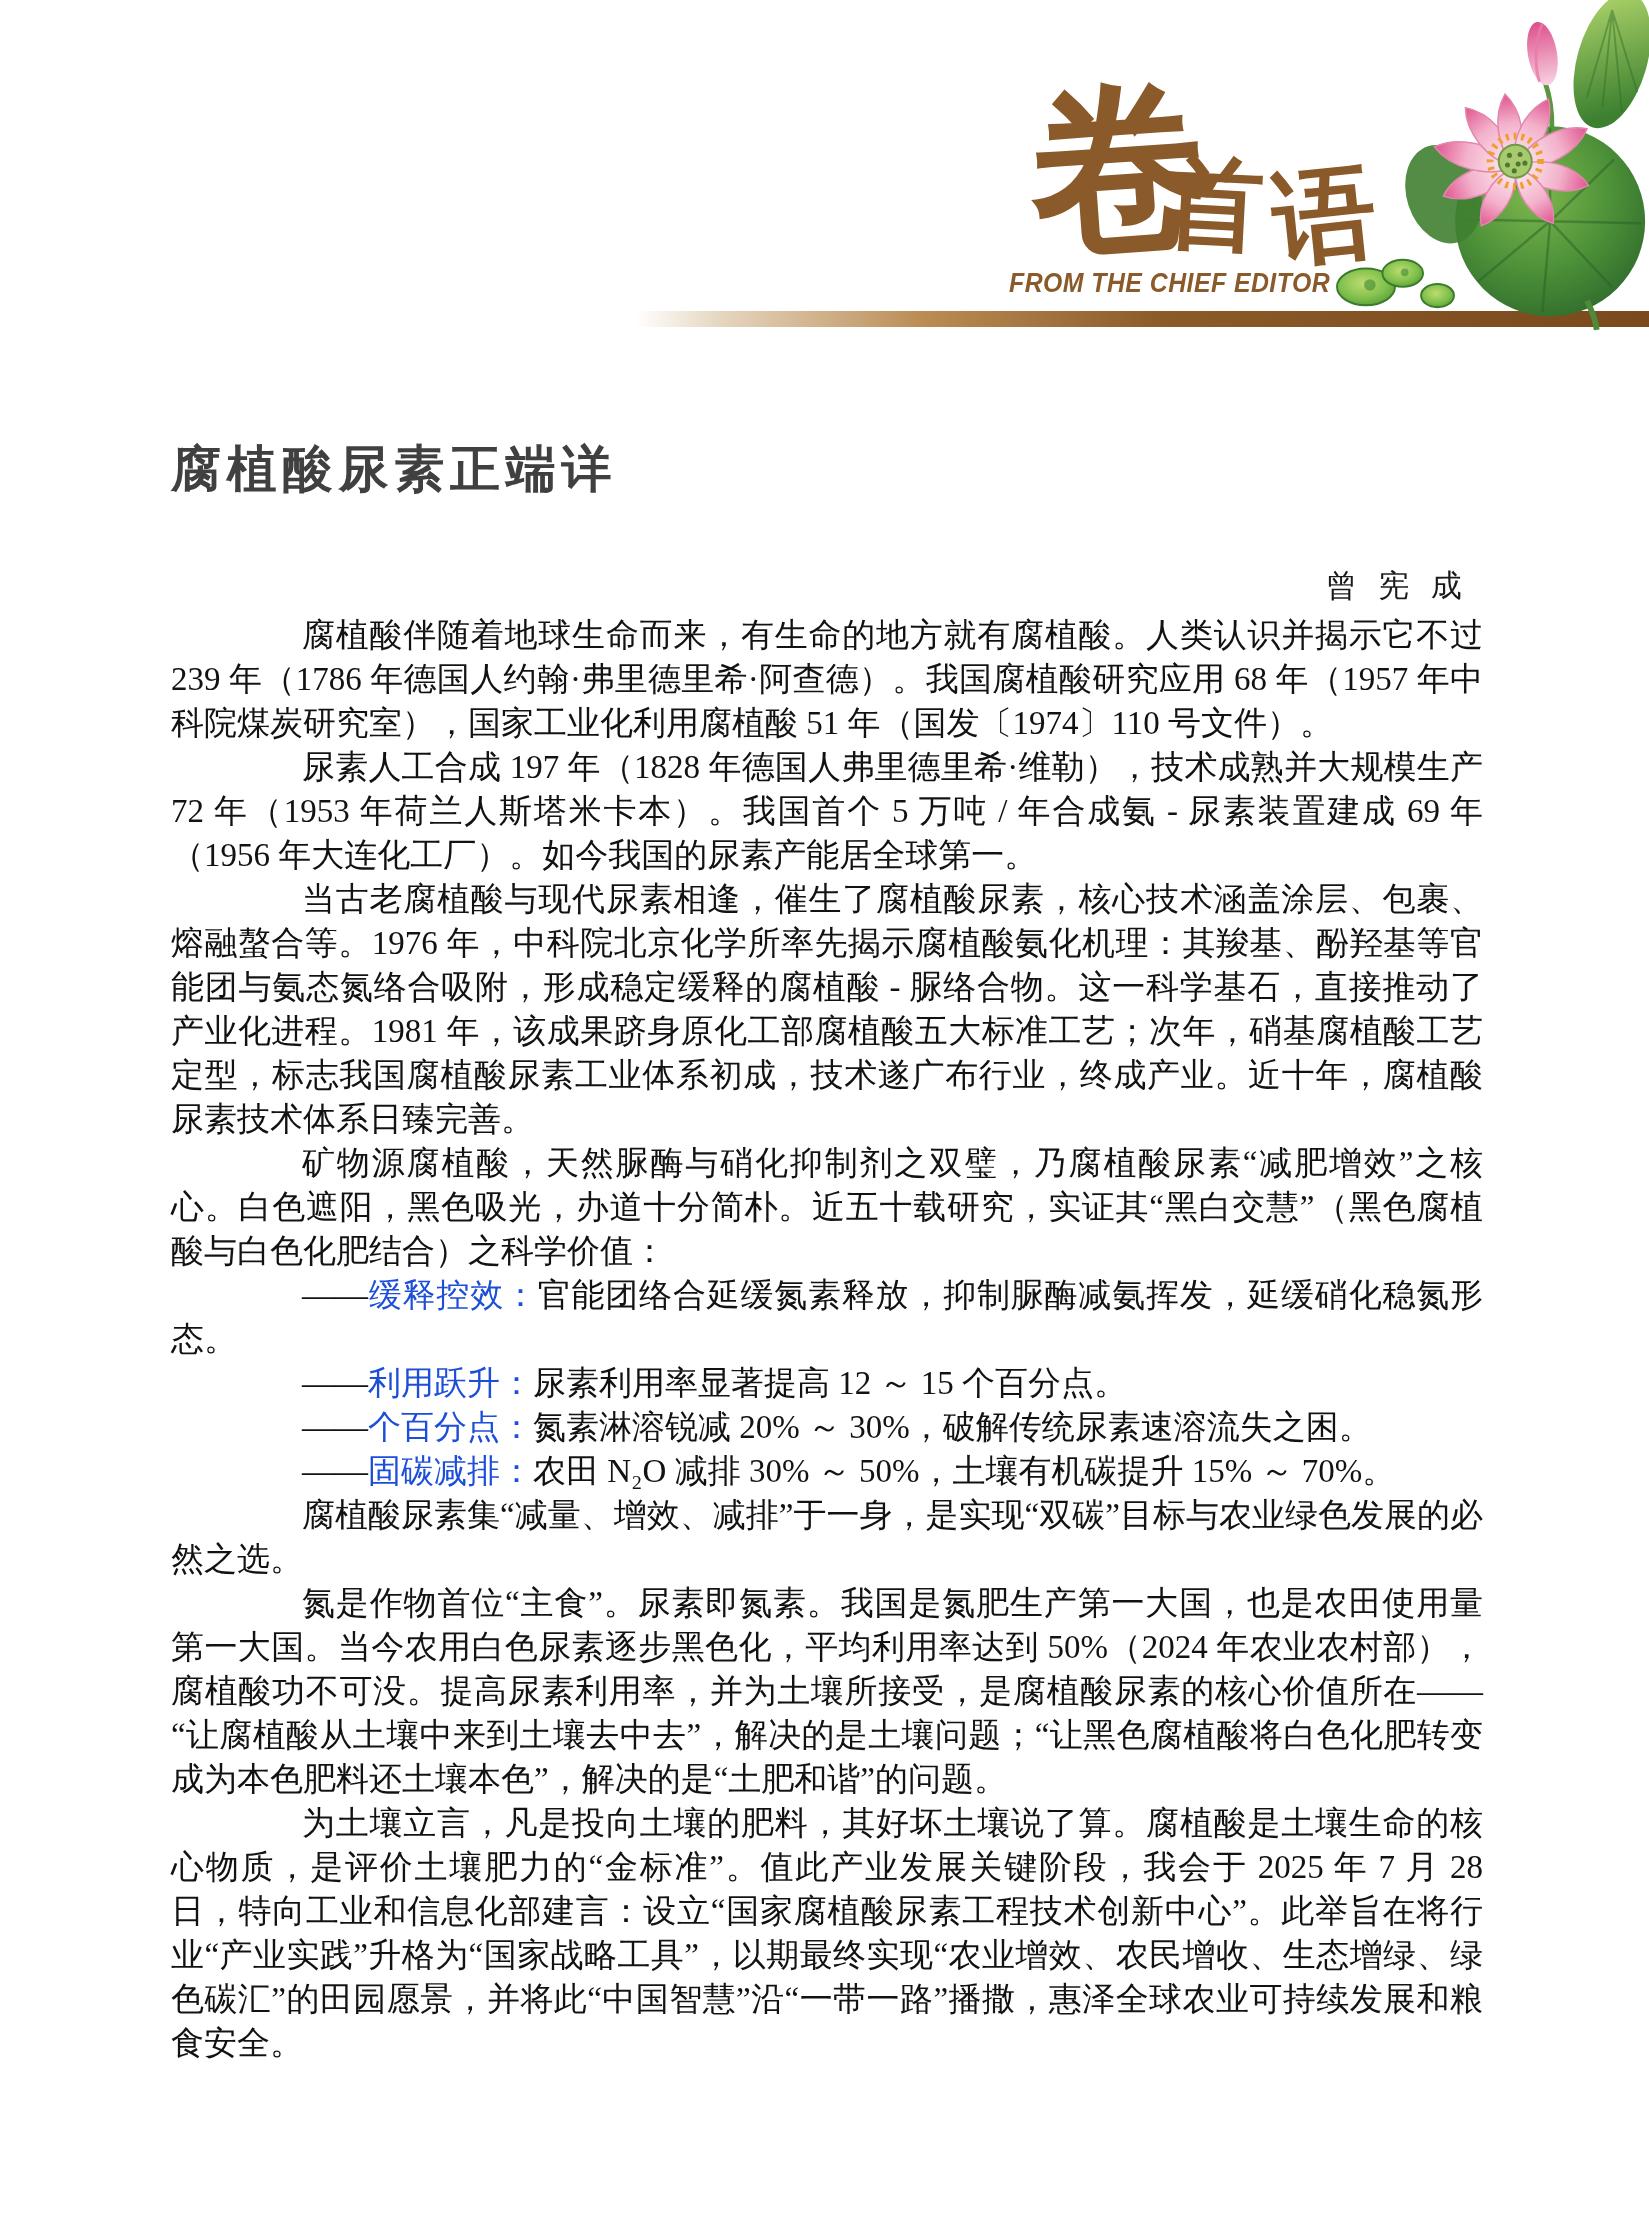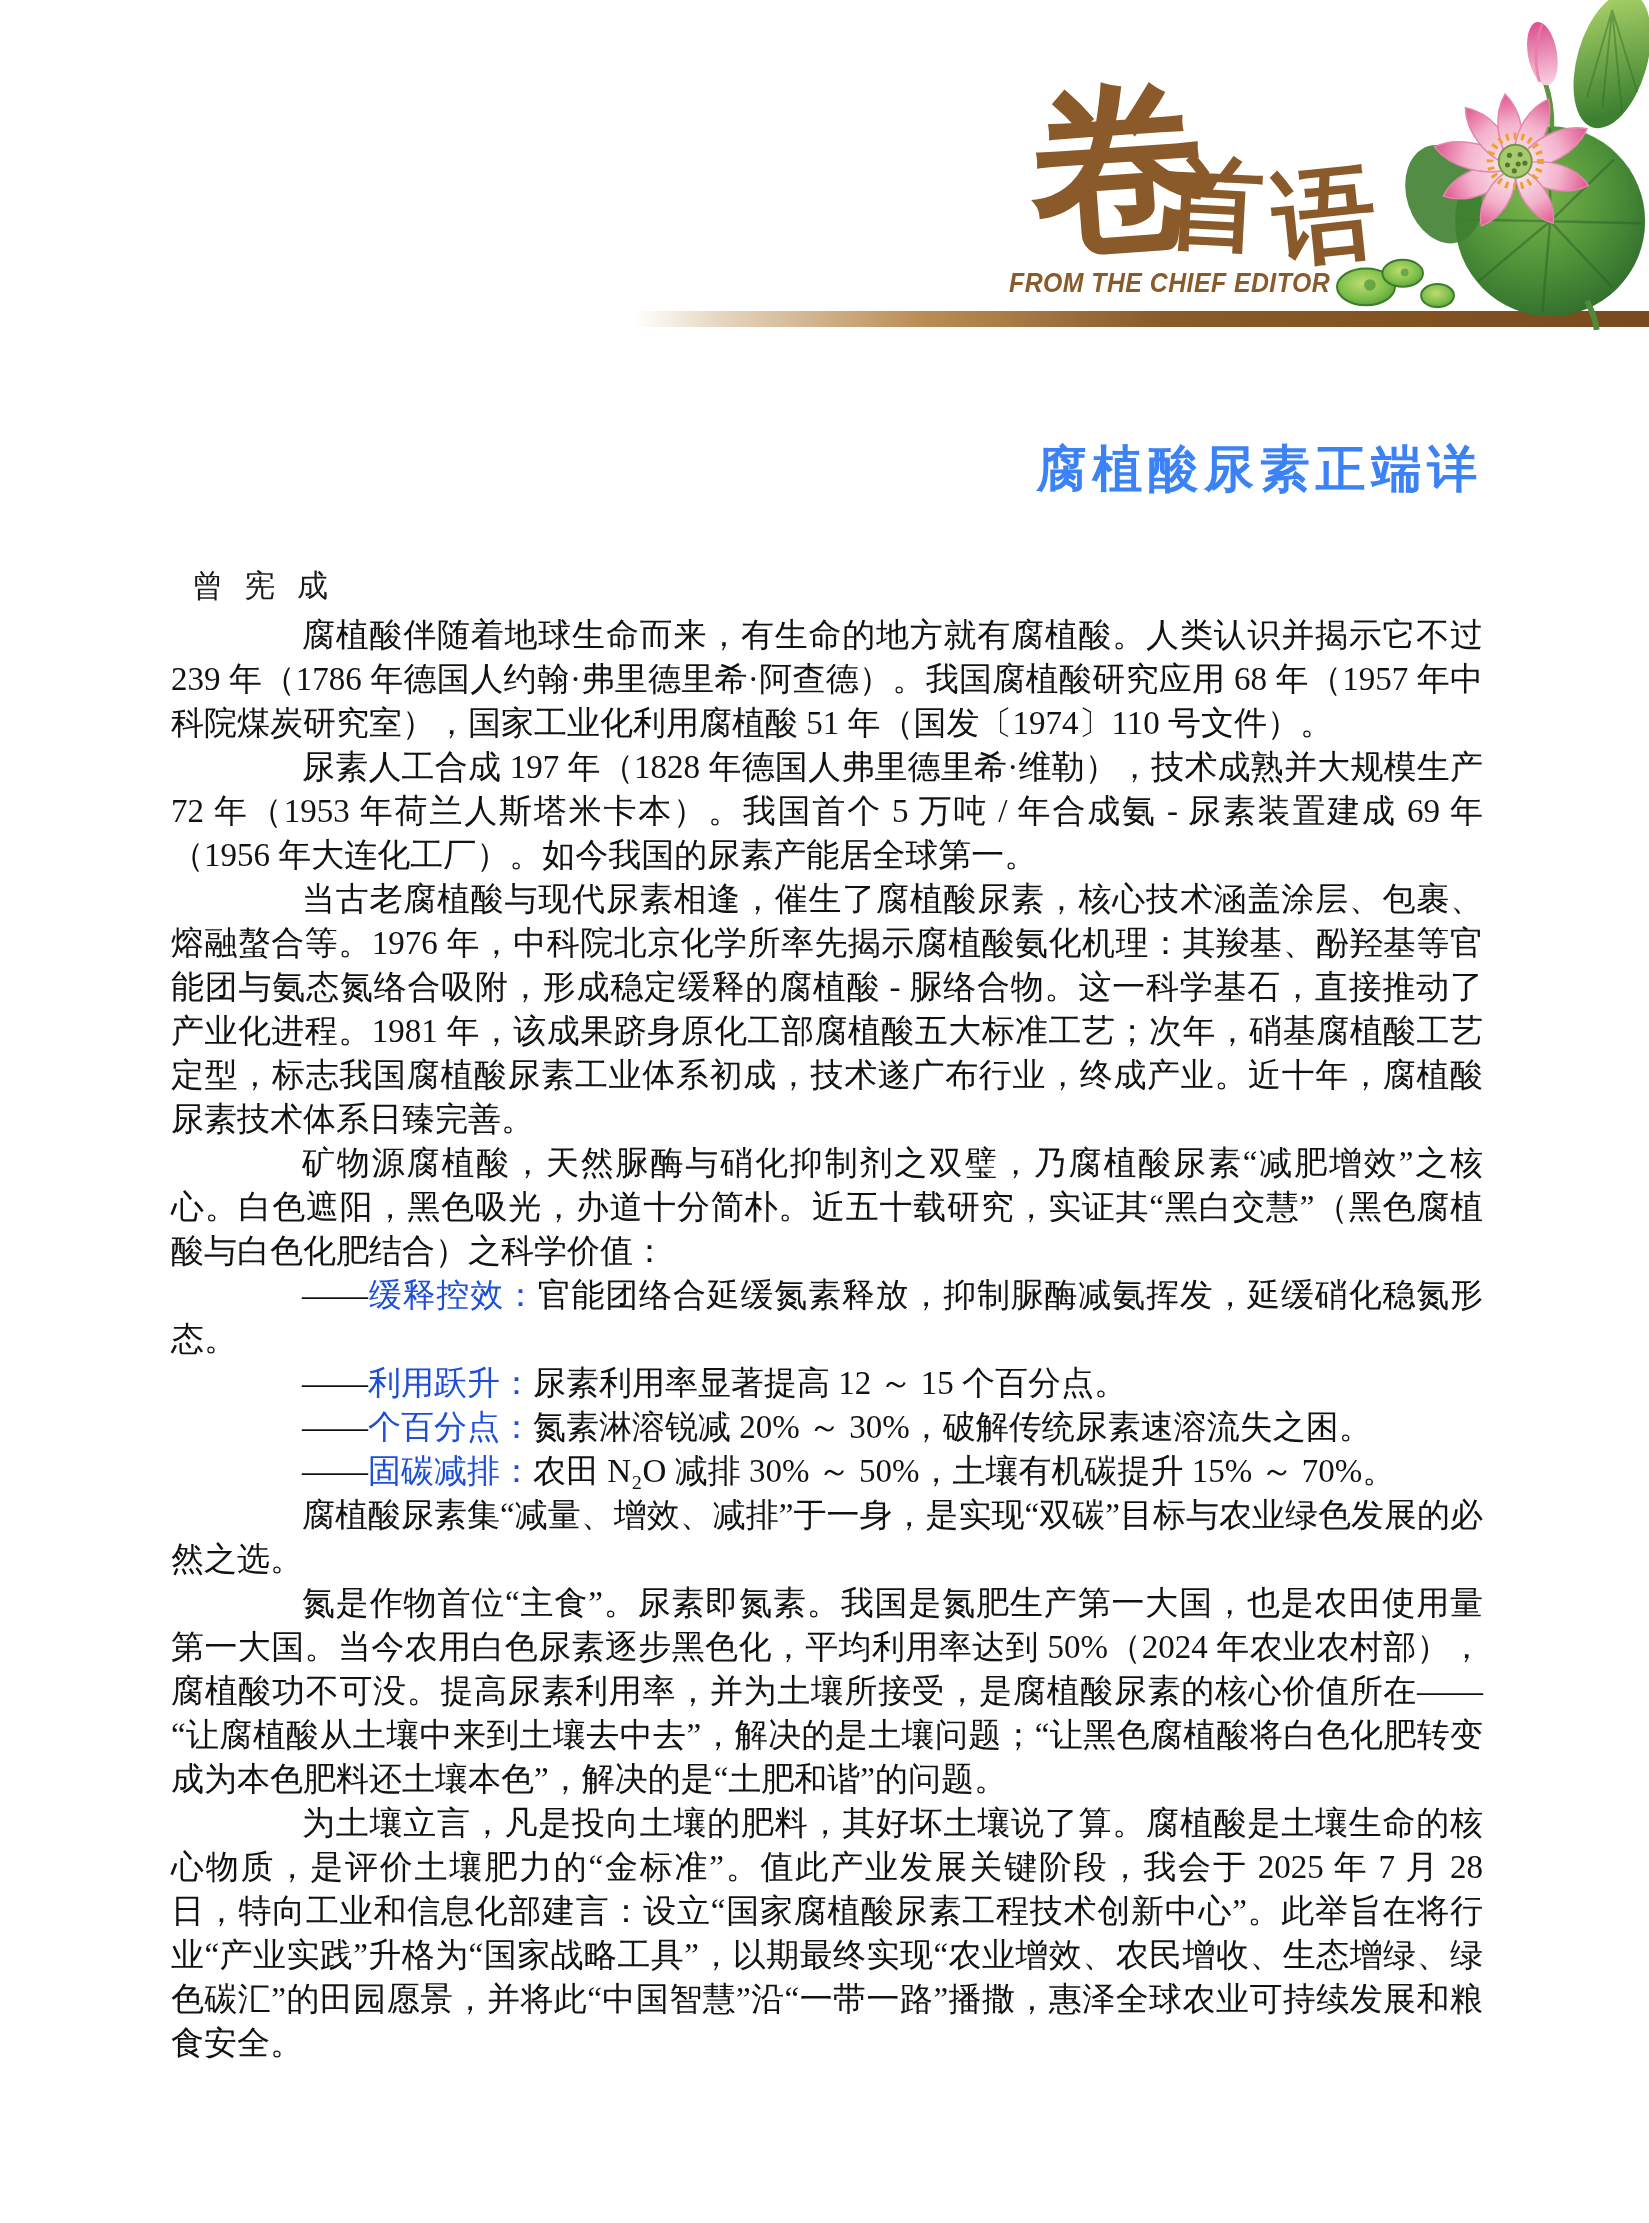--- a/index.html
+++ b/index.html
@@ -30,27 +30,27 @@
   .header-rule{
     position:absolute;left:636px;top:311px;width:1014px;height:15.5px;
     background:linear-gradient(90deg,#ffffff 0%,#e6d7c2 8%,#bb8d55 28%,#8a5a28 52%,#7a4a1e 100%);
   }
   .lotus-svg{position:absolute;left:1397px;top:0px;width:252px;height:335px;}
   .leaves-svg{position:absolute;left:1331px;top:254px;width:128px;height:58px;}
 
   
   .main{position:absolute;left:171px;top:442px;width:1312px;}
   .article-title{
-    margin:0;text-align:right;
+    margin:0;text-align:left;
     font-family:"Liberation Sans","DejaVu Sans",sans-serif;
     font-size:50px;line-height:54px;font-weight:700;
-    letter-spacing:5.8px;color:#3b82f6;
+    letter-spacing:5.8px;color:#404040;
   }
   .article-author{
-    margin-top:68px;text-align:left;
+    margin-top:68px;text-align:right;
     font-size:31px;line-height:43px;color:#1a1a1a;
     letter-spacing:21.3px;text-indent:21.3px;
   }
   .article-body{
     margin-top:5.8px;
     font-size:33px;line-height:44px;
     text-align:justify;text-justify:inter-ideograph;
     color:#121212;
   }
   .article-body p{margin:0;text-indent:131px;}

